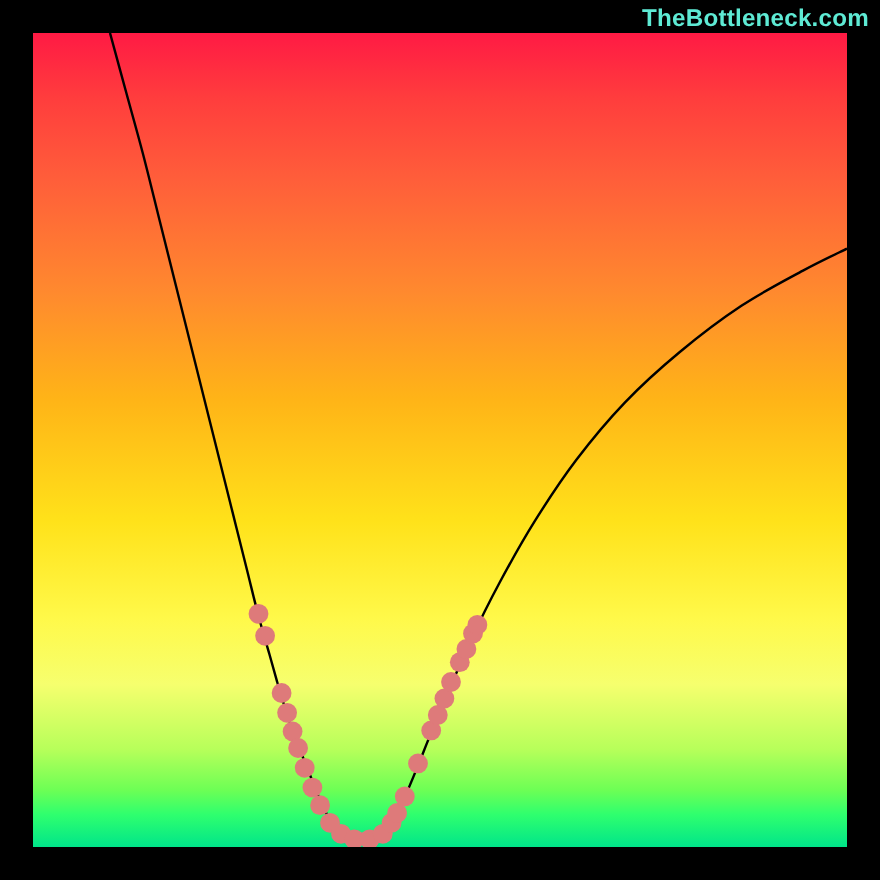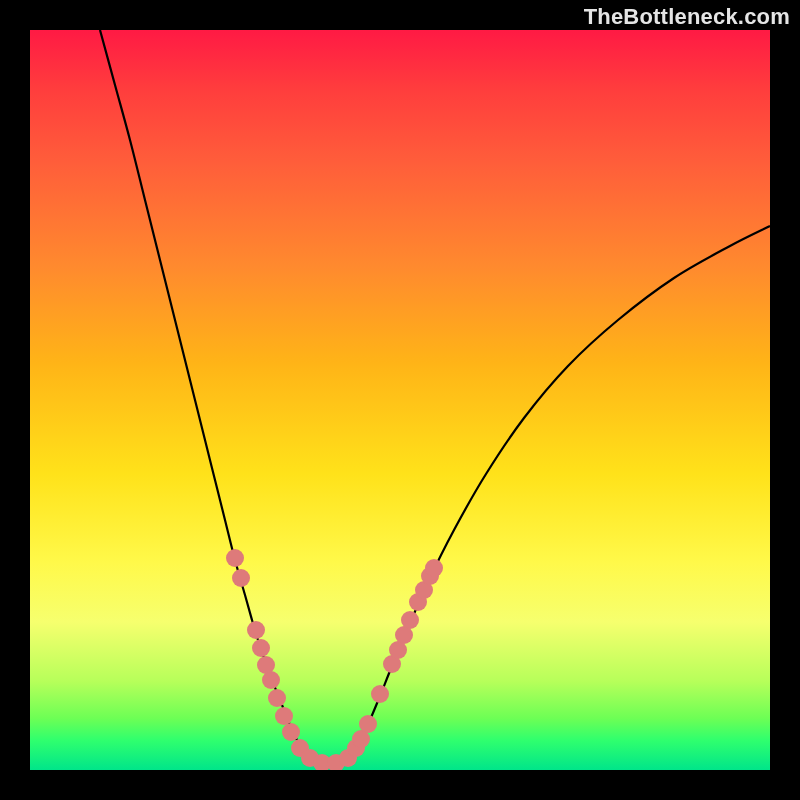--- a/index.html
+++ b/index.html
@@ -36,21 +36,21 @@
       #f6ff6e 80%,
       #b7ff5a 88%,
       #6dff55 93%,
       #2fff6e 96%,
       #00e58a 100%);
   }
   .watermark {
     position: absolute;
     top: 4px;
     right: 10px;
-    color: #e5e5e5;
+    color: #5eead4;
     font-size: 22px;
     font-weight: 600;
     letter-spacing: 0.2px;
     font-family: Arial, Helvetica, sans-serif;
     text-align: right;
   }
   svg {
     position: absolute;
     left: 0;
     top: 0;

